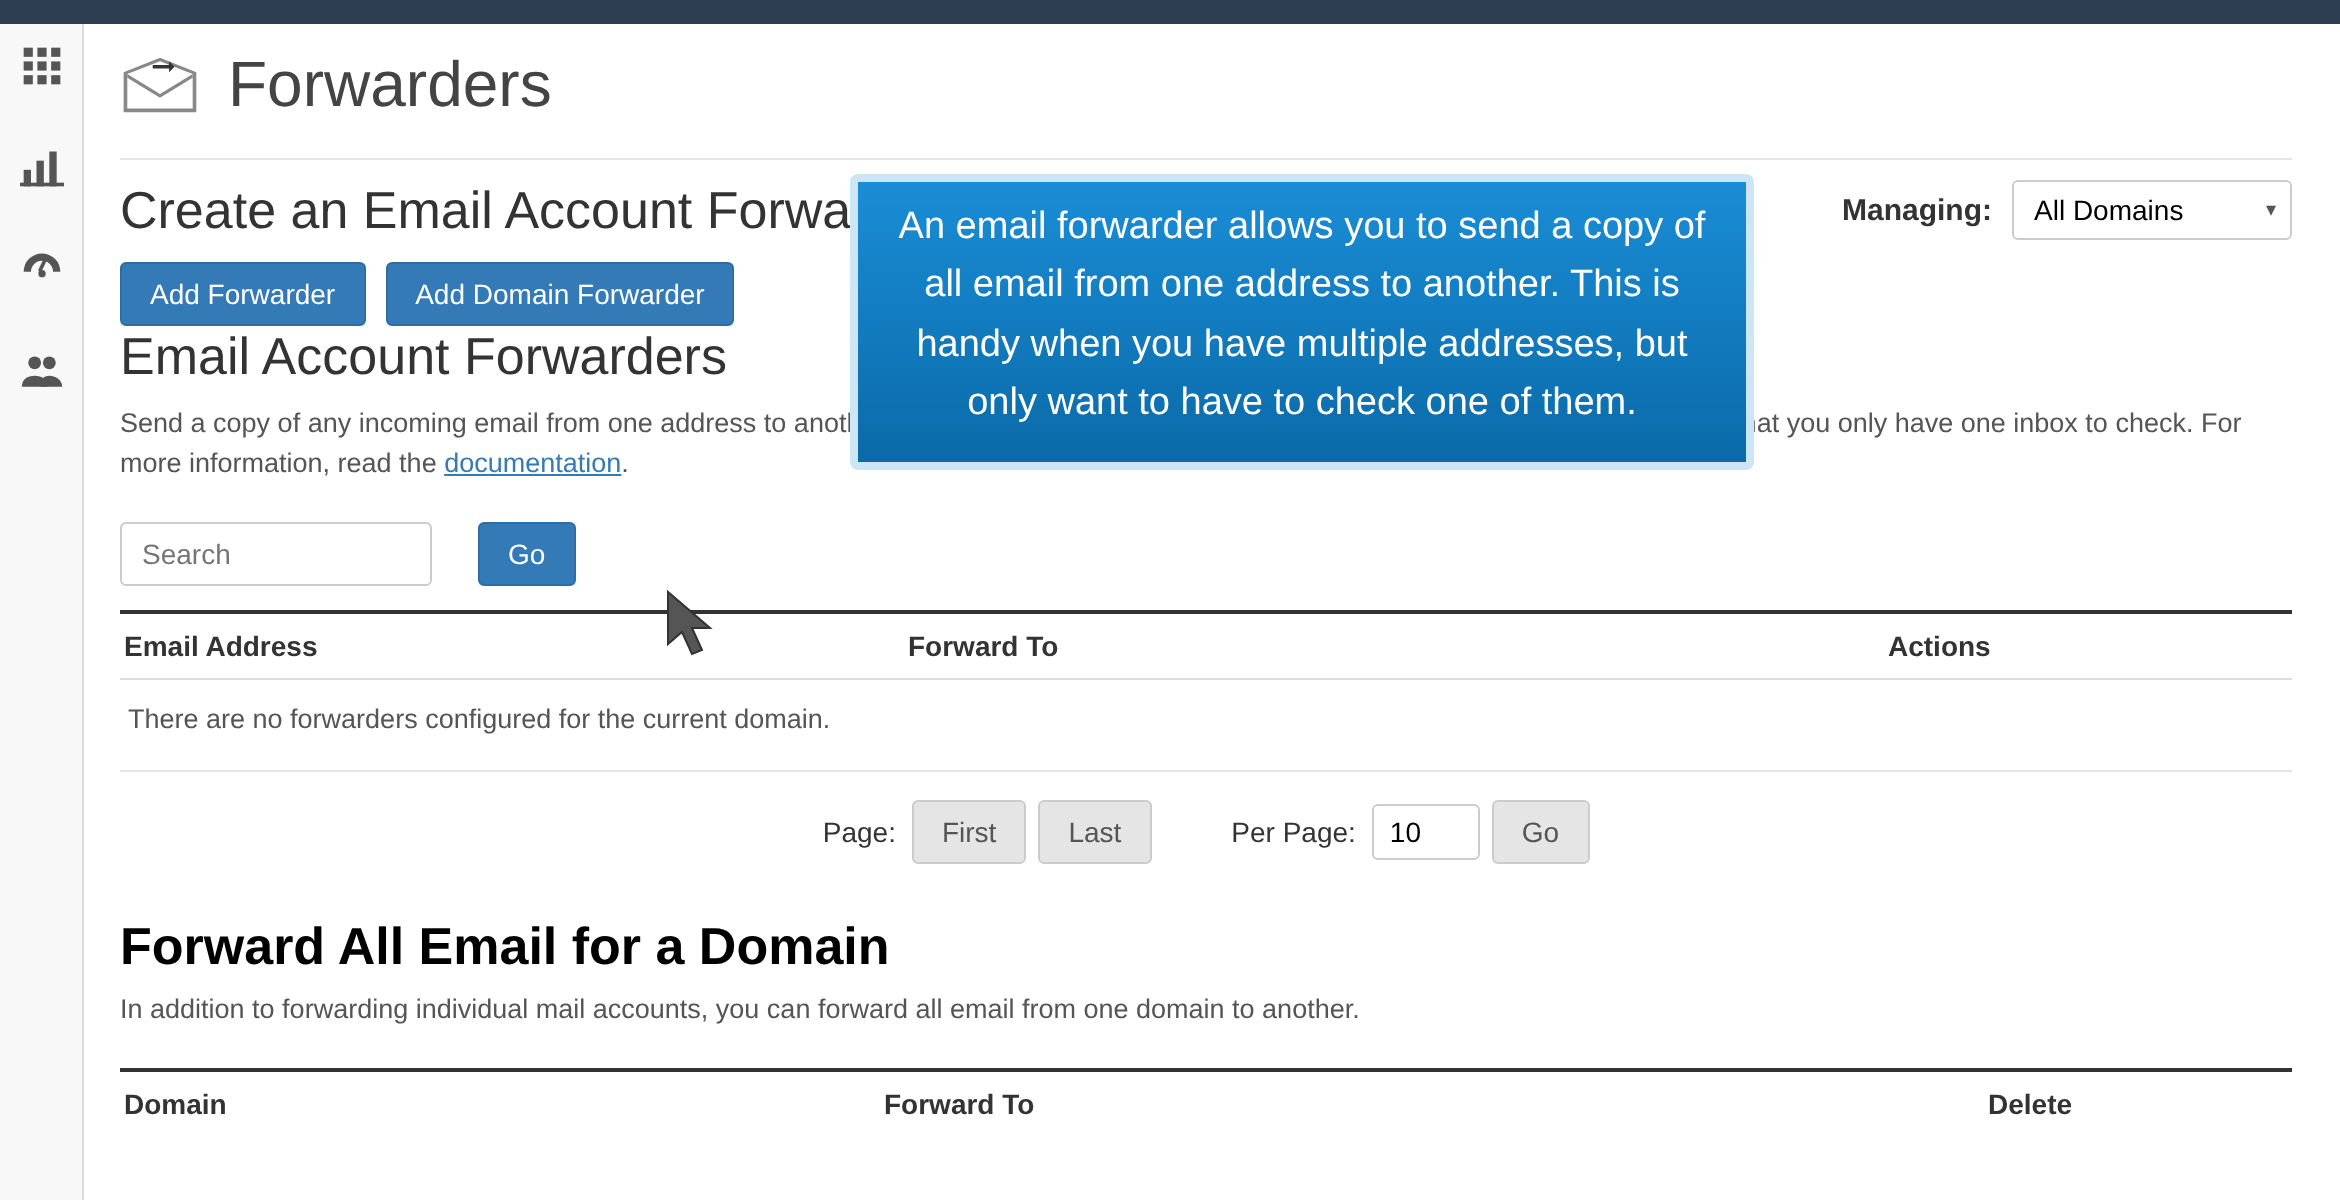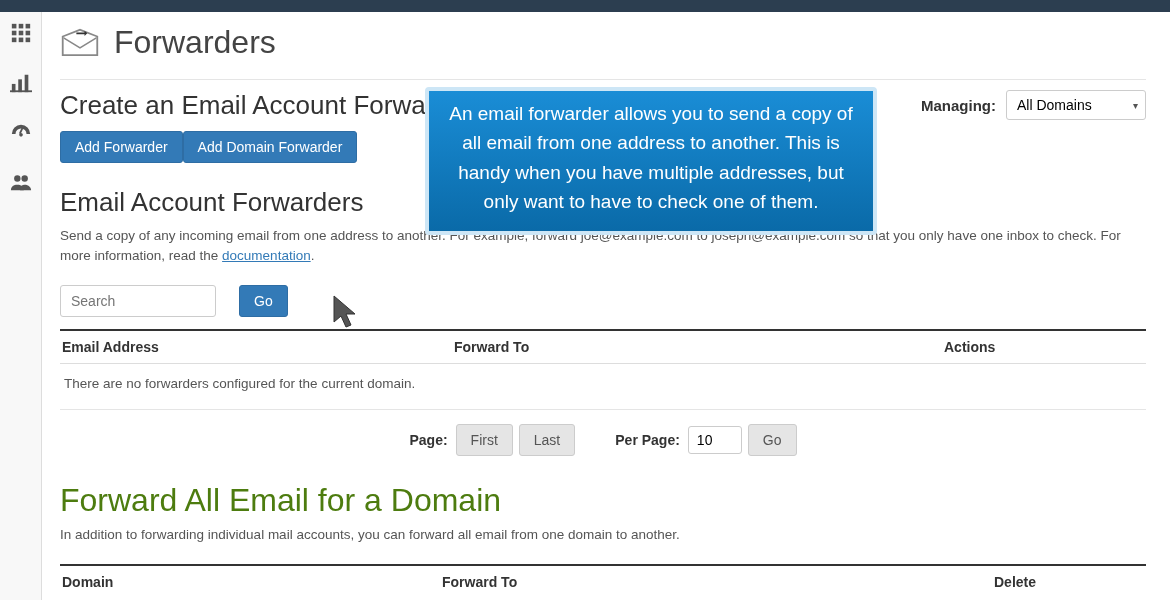--- a/index.html
+++ b/index.html
@@ -24,42 +24,42 @@
     
     .managing-group { display: flex; align-items: center; gap: 10px; }
     .managing-label { font-weight: 700; font-size: 15px; }
     .managing-select { padding: 6px 28px 6px 10px; border: 1px solid #ccc; border-radius: 3px; font-size: 14px; background: #fff; appearance: none; width: 140px; }
     .select-wrap { position: relative; }
     .select-wrap::after { content: "▾"; position: absolute; right: 8px; top: 50%; transform: translateY(-50%); font-size: 10px; color: #555; pointer-events: none; }
     
     .btn { display: inline-block; padding: 7px 14px; font-size: 14px; border-radius: 3px; border: 1px solid transparent; cursor: pointer; }
     .btn-primary { background: #337ab7; color: #fff; border-color: #2e6da4; }
     .btn-default { background: #e5e5e5; color: #555; border: 1px solid #ccc; }
-    .btn-group { display: flex; margin-bottom: 24px; }
+    .btn-group { display: flex; gap: 10px; }
     
     .section-title { font-size: 26px; font-weight: 400; color: #333; margin-bottom: 8px; }
     .description { font-size: 13.5px; color: #555; margin-bottom: 18px; line-height: 1.5; }
     .description a { color: #337ab7; text-decoration: underline; cursor: pointer; }
     
     .search-row { display: flex; gap: 23px; margin-bottom: 12px; }
     .search-input { width: 156px; padding: 6px 10px; border: 1px solid #ccc; border-radius: 3px; font-size: 14px; }
     
     .table-head { display: flex; border-top: 2px solid #333; border-bottom: 1px solid #ddd; padding: 8px 2px; font-weight: 700; font-size: 14px; }
     .th-email { flex: 0 0 392px; }
     .th-forward { flex: 1; }
     .th-actions { flex: 0 0 200px; }
     
     .empty-row { padding: 12px 4px 18px; font-size: 13.5px; color: #555; border-bottom: 1px solid #e5e5e5; }
     
     .pagination-row { display: flex; align-items: center; justify-content: center; gap: 40px; padding: 14px 0 26px; font-size: 14px; }
     .page-group, .perpage-group { display: flex; align-items: center; gap: 6px; }
-    .page-label { font-weight: 700; margin-right: 2px; }
+    .page-label { font-weight: 400; margin-right: 2px; }
     .tiny-input { width: 54px; padding: 5px 8px; border: 1px solid #ccc; border-radius: 3px; font-size: 14px; text-align: left; }
     
-    .section2-title { font-size: 32px; font-weight: 400; color: #4d7c0f; margin-bottom: 8px; }
+    .section2-title { font-size: 26px; font-weight: 700; color: #000000; margin-bottom: 8px; }
     .section2-desc { font-size: 13.5px; color: #555; margin-bottom: 22px; }
     
     .table-head2 { display: flex; border-top: 2px solid #333; padding: 8px 2px 0; font-weight: 700; font-size: 14px; }
     .th2-domain { flex: 0 0 380px; }
     .th2-forward { flex: 1; }
     .th2-delete { flex: 0 0 150px; }
     
     .tooltip { position: absolute; top: 87px; left: 425px; width: 452px; background: linear-gradient(#1a8dd6, #0a6aa8); color: #fff; border: 4px solid #cde6f6; border-radius: 4px; padding: 8px 18px 14px; text-align: center; font-size: 19px; line-height: 1.55; }
     
     .cursor { position: absolute; top: 294px; left: 332px; width: 28px; height: 36px; }

